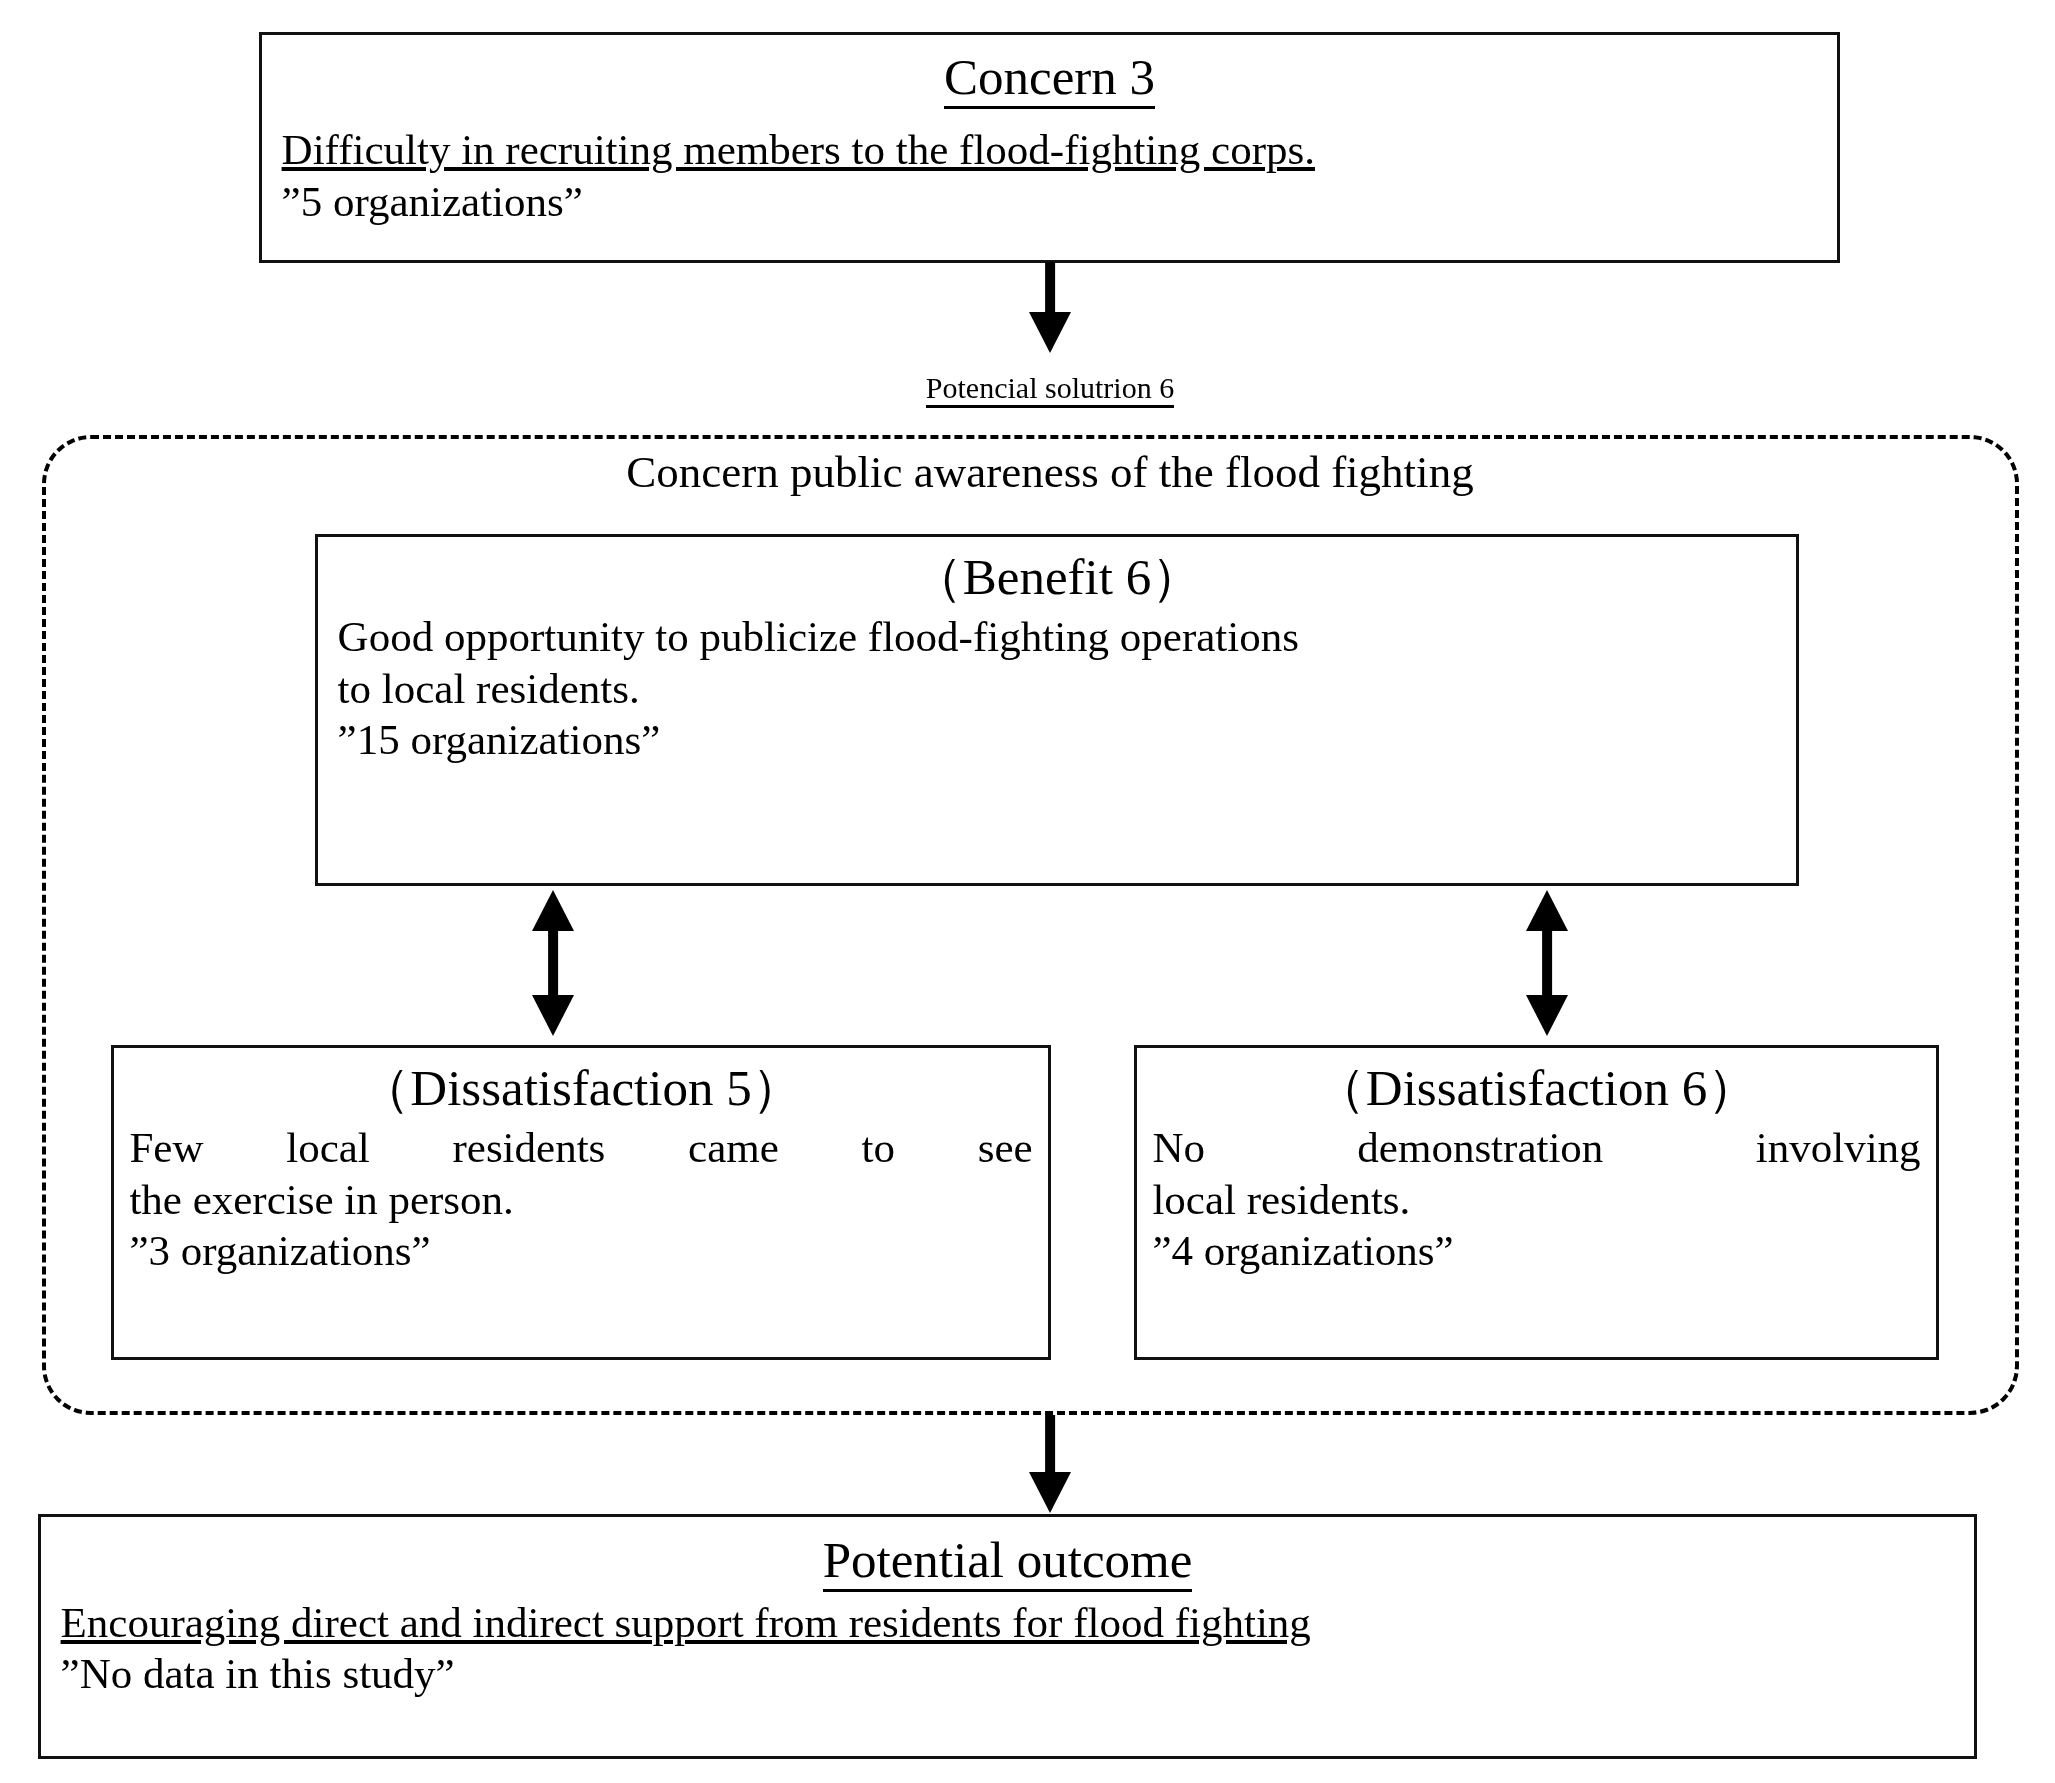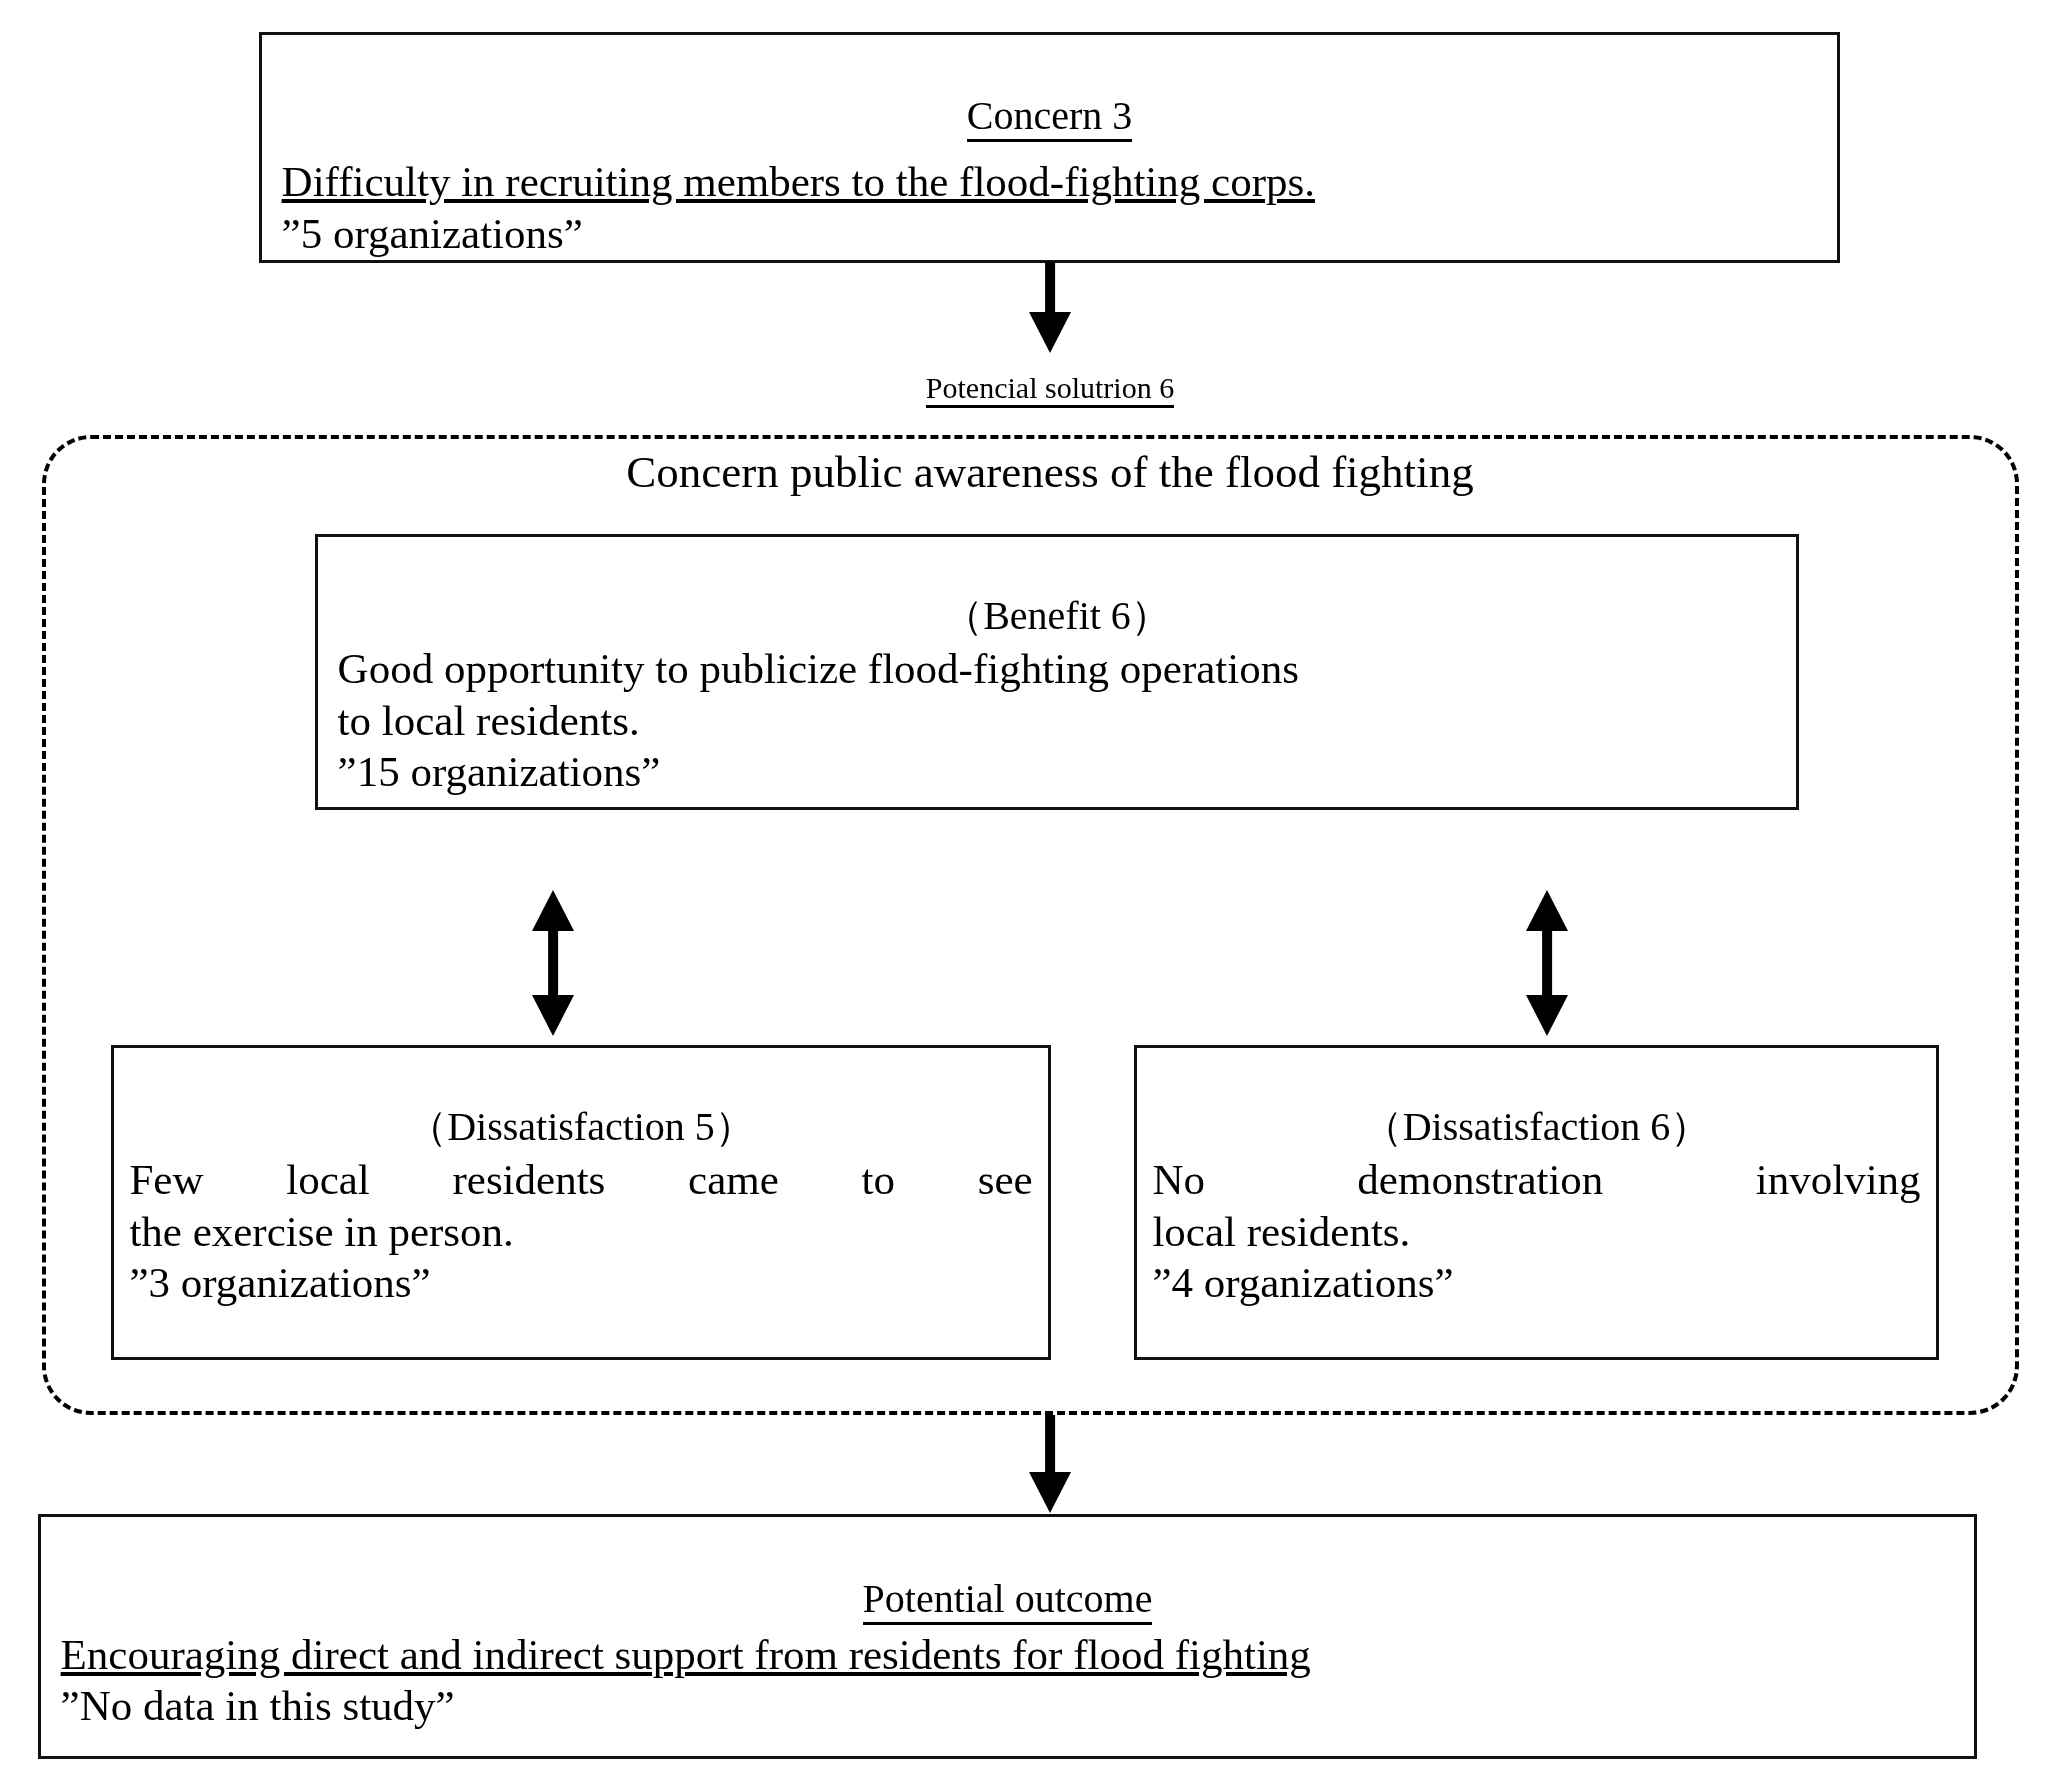--- a/index.html
+++ b/index.html
@@ -32,24 +32,23 @@
   .box-inner {
     position: absolute;
     left: 0;
     right: 0;
     top: 15.4px;
     padding: 0 19.6px;
   }
 
   .heading {
     text-align: center;
-    font-size: 40px;
+    font-size: 51px;
     line-height: 1.18;
     white-space: nowrap;
-    margin-top: 45px;
   }
   .heading span.u {
     border-bottom: 3.5px solid #000;
     padding-bottom: 1.4px;
   }
 
   .body-line {
     font-size: 43px;
     line-height: 1.20;
     text-align: left;
@@ -152,21 +151,21 @@
 
   <div id="solution-container" style="left:42px; top:435px; width:1977px; height:980px;"></div>
 
   <div id="solution-title-wrap" style="left:448px; top:371px; width:1204px;">
     <div id="solution-title">
       <span class="u">Potencial solutrion 6</span>
     </div>
   </div>
   <div id="solution-sub" style="position:absolute; left:448px; top:448px; width:1204px;">Concern public awareness of the flood fighting</div>
 
-  <div class="box" id="benefit-box" style="left:315px; top:534px; width:1484px; height:276px;">
+  <div class="box" id="benefit-box" style="left:315px; top:534px; width:1484px; height:352px;">
     <div class="box-inner" style="top:9.8px;">
       <div class="heading">（Benefit 6）</div>
       <div class="body-line nojust" style="margin-top:4.2px;">Good opportunity to publicize flood-fighting operations</div>
       <div class="body-line nojust">to local residents.</div>
       <div class="body-line nojust">”15 organizations”</div>
     </div>
   </div>
 
   <div class="dbl-arrow" id="dbl-arrow-left" style="left:525px; top:890px; width:56px; height:146px;">
     <div class="arrow-head-up" style="top:0;"></div>

